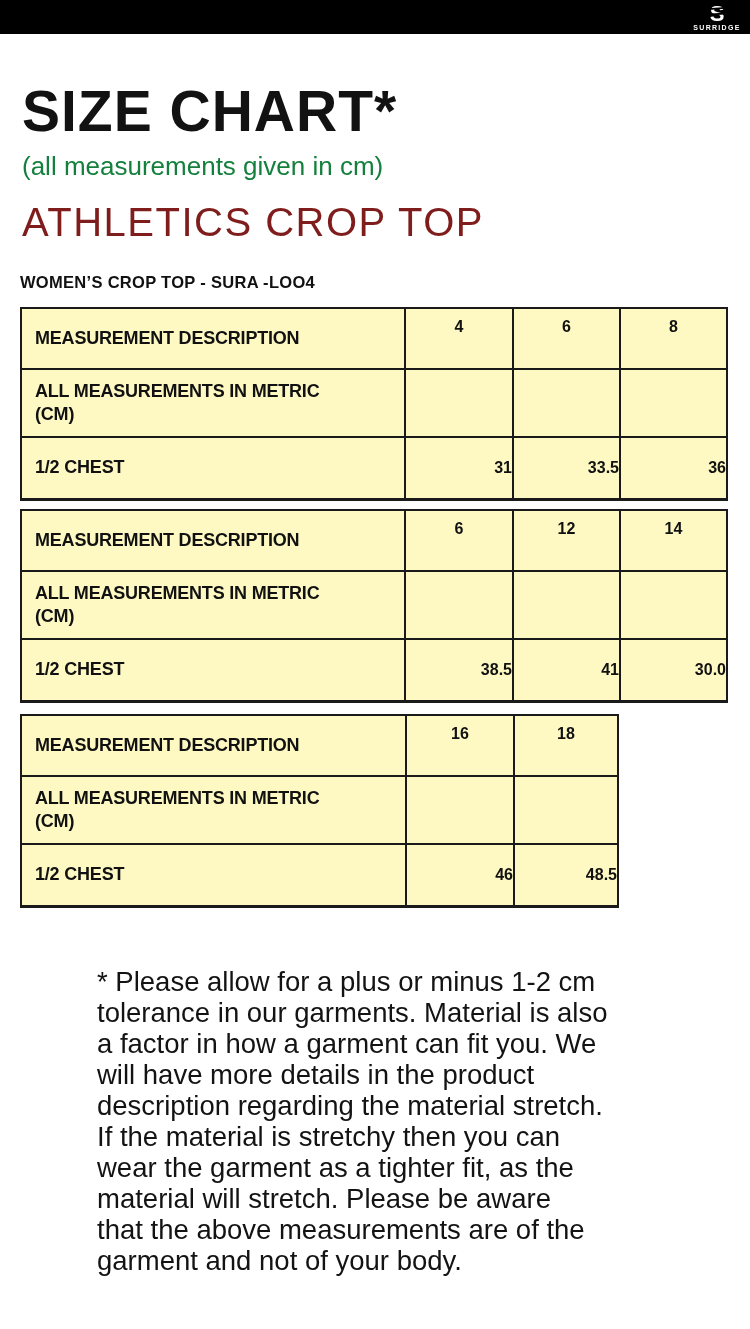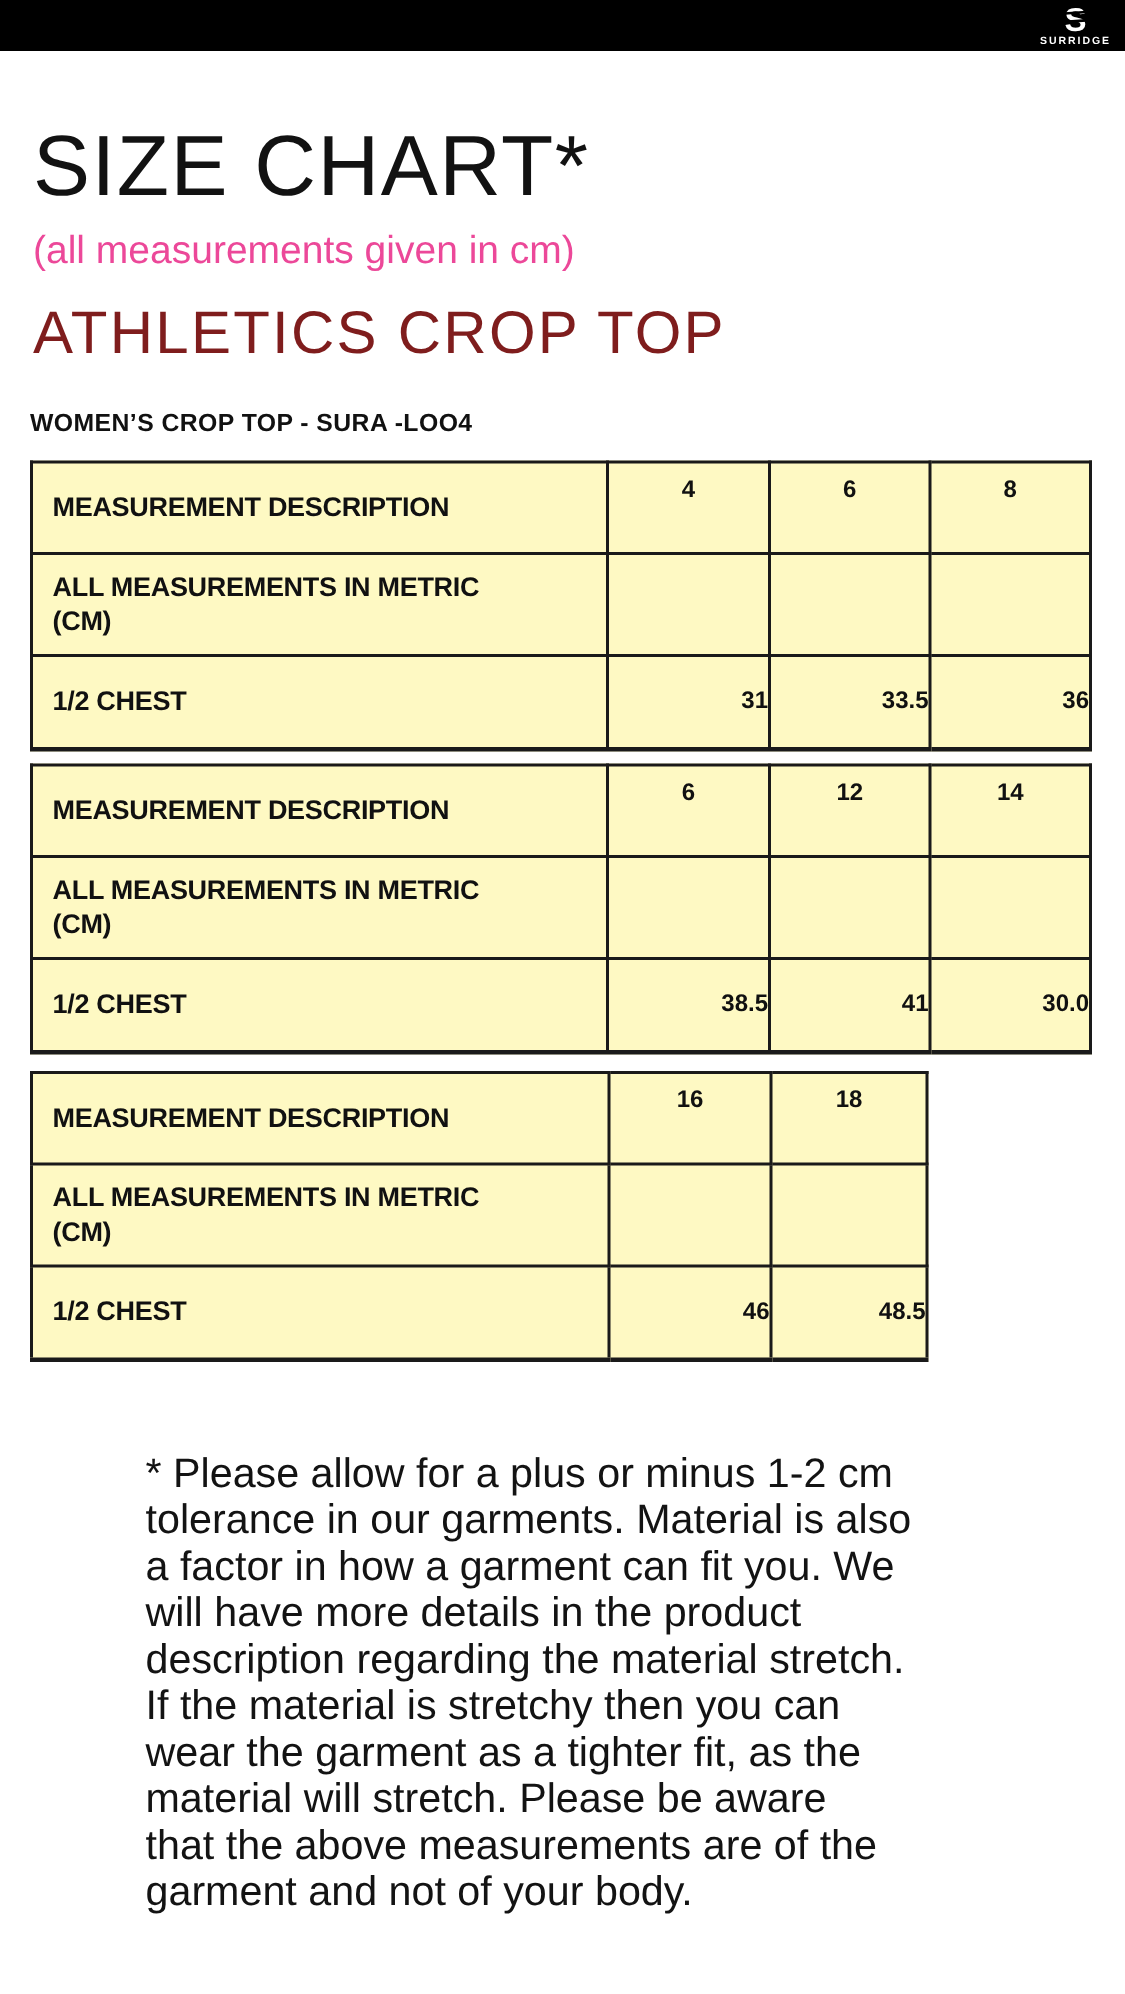--- a/index.html
+++ b/index.html
@@ -19,26 +19,26 @@
     display:flex; flex-direction:column; align-items:center; color:#fff;
   }
   .logo svg { display:block; }
   .logo-text {
     font-size:7px; font-weight:700; letter-spacing:1.3px; color:#fff;
     margin-top:0px; white-space:nowrap;
   }
   
   .title {
     position:absolute; left:22px; top:78px;
-    font-size:57px; font-weight:400; letter-spacing:1px; color:#121212;
+    font-size:57px; font-weight:700; letter-spacing:1px; color:#121212;
     white-space:nowrap;
   }
   .subtitle {
     position:absolute; left:22px; top:151px;
-    font-size:26px; font-weight:400; color:#ec4899; white-space:nowrap;
+    font-size:26px; font-weight:400; color:#15803d; white-space:nowrap;
   }
   .product-heading {
     position:absolute; left:22px; top:200px;
     font-size:40px; font-weight:400; letter-spacing:1.5px; color:#7f1d1d;
     white-space:nowrap;
   }
   .product-code {
     position:absolute; left:20px; top:273px;
     font-size:16.5px; font-weight:700; letter-spacing:0.3px; color:#111;
     white-space:nowrap;

